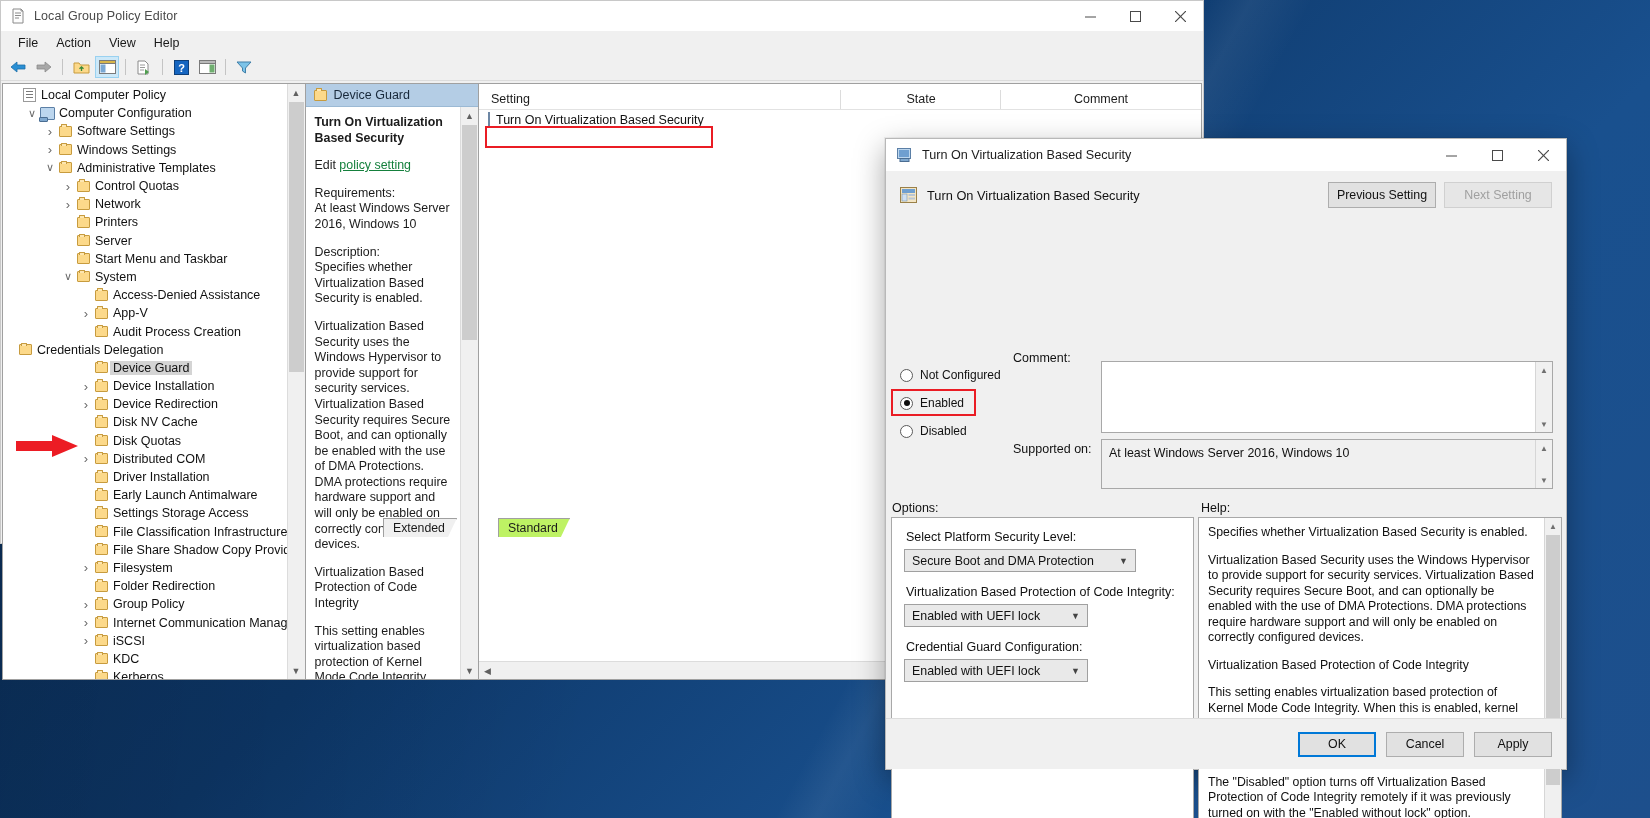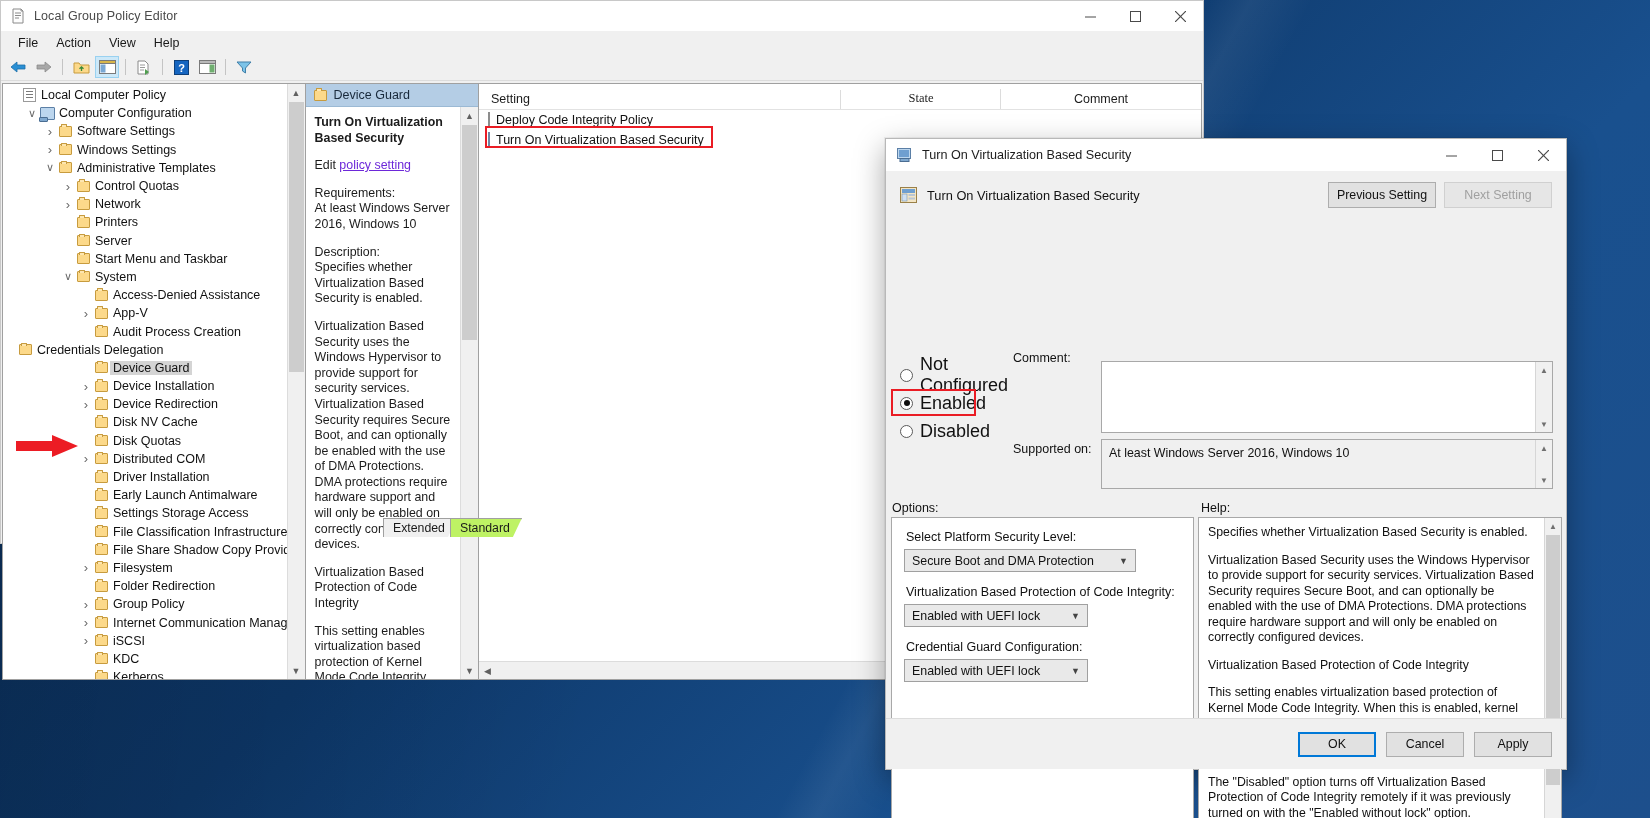--- a/index.html
+++ b/index.html
@@ -74,46 +74,46 @@
     border:1px solid #a0a0a0;border-left:none;box-sizing:border-box;height:597px;
   }
   .ext-head{
     height:22px;background:#b4cde5;border-bottom:1px solid #9bb9d4;display:flex;align-items:center;
     padding-left:8px;font-size:12.5px;color:#18293b;gap:7px;
   }
   .ext-scrollwrap{position:absolute;left:0;top:23px;right:0;bottom:0;display:flex;}
   .ext-text{flex:1;padding:8px 8px 0 9px;font-size:12.4px;line-height:15.6px;color:#1b1b1b;overflow:hidden;}
   .ext-text b{font-weight:bold;}
   .ext-text p{margin:0 0 12px 0;}
-  .ext-link{color:#6d28d9;text-decoration:underline;}
+  .ext-link{color:#15803d;text-decoration:underline;}
   .ext-vscroll{width:17px;background:#f0f0f0;border-left:1px solid #dcdcdc;position:relative;}
 
   
   .list-pane{flex:1;margin:1px 1px 0 0;background:#fff;border:1px solid #a0a0a0;border-left:none;box-sizing:border-box;position:relative;height:597px;}
   .list-headrow{height:25px;background:#fff;border-bottom:1px solid #e2e2e2;display:flex;align-items:flex-end;}
   .lh{font-size:12.5px;color:#1c1c1c;padding-bottom:3px;position:relative;}
   .lh .divider{position:absolute;right:0;top:-2px;bottom:0;width:1px;background:#dcdcdc;}
   .lh.setting{width:350px;padding-left:12px;}
-  .lh.state{width:160px;text-align:center;font-family:Liberation Serif, serif;}
+  .lh.state{width:160px;text-align:center;}
   .lh.comment{width:200px;text-align:center;}
   .srow{display:flex;align-items:center;height:20px;font-size:12.5px;color:#111;padding-left:9px;gap:6px;}
   .doc-ico{width:12px;height:14px;background:#fff;border:1px solid #8d8d8d;position:relative;box-sizing:border-box;}
   .doc-ico:after{content:"";position:absolute;left:2px;top:2px;right:2px;height:1px;background:#8a8a8a;box-shadow:0 3px 0 #8a8a8a,0 6px 0 #8a8a8a,0 9px 0 #8a8a8a;}
   .gear-doc{width:13px;height:14px;background:#e8eef6;border:1px solid #6d87a5;box-sizing:border-box;position:relative;}
   .gear-doc:after{content:"";position:absolute;inset:2px;background:
      repeating-linear-gradient(0deg,#4a7ab5 0 1px,transparent 1px 2px),
      repeating-linear-gradient(90deg,#4a7ab5 0 1px,transparent 1px 2px);}
   .hl-box{position:absolute;border:2px solid #ea1c24;box-sizing:border-box;z-index:30;}
 
   .list-hscroll{position:absolute;left:0;right:0;bottom:0;height:17px;background:#f0f0f0;border-top:1px solid #dcdcdc;display:flex;align-items:center;}
   .hs-arrow{width:17px;height:17px;display:flex;align-items:center;justify-content:center;color:#606060;font-size:9px;}
   .hs-track{flex:1;position:relative;}
 
   
-  .gp-tabs{position:absolute;left:382px;bottom:6px;height:19px;display:flex;align-items:flex-end;z-index:5;}
+  .gp-tabs{position:absolute;left:382px;bottom:6px;height:19px;display:flex;align-items:flex-end;z-index:5;gap:48px;}
   .gp-tab{
     font-size:12.3px;color:#1a1a1a;height:18px;line-height:18px;padding:0 11px 0 9px;
     border:1px solid #a0a0a0;border-bottom:none;background:#f0f0f0;position:relative;margin-right:-7px;
     -webkit-clip-path:polygon(0 0,100% 0,calc(100% - 9px) 100%,0 100%);
     clip-path:polygon(0 0,100% 0,calc(100% - 9px) 100%,0 100%);
   }
   .gp-tab.active{background:#bef264;z-index:2;}
 
   
   .dlg{
@@ -132,21 +132,21 @@
   .dlg-headrow .h-txt{font-size:12.8px;color:#111;flex:1;}
   .btn{
     font-family:"Liberation Sans", sans-serif;font-size:12.4px;color:#111;
     background:#e1e1e1;border:1px solid #adadad;height:26px;min-width:108px;
     display:inline-flex;align-items:center;justify-content:center;box-sizing:border-box;
   }
   .btn.disabled{color:#a0a0a0;background:#e6e6e6;border-color:#d0d0d0;}
   .btn.default{background:#e1e1e1;border:2px solid #0078d7;}
 
   .radio-col{position:absolute;left:14px;top:222px;width:110px;}
-  .rrow{display:flex;align-items:center;height:28px;font-size:18px;color:#111;gap:7px;}
+  .rrow{display:flex;align-items:center;height:28px;font-size:12px;color:#111;gap:7px;}
   .radio{width:13px;height:13px;border-radius:50%;border:1px solid #5a5a5a;background:#fff;box-sizing:border-box;position:relative;flex:0 0 13px;}
   .radio.on:after{content:"";position:absolute;left:2.5px;top:2.5px;width:6px;height:6px;border-radius:50%;background:#0f0f0f;}
 
   .lbl{font-size:12.5px;color:#111;}
   .field{background:#fff;border:1px solid #a8a8a8;box-sizing:border-box;position:relative;}
   .field.readonly{background:#f0f0f0;}
   .fld-text{padding:5px 7px;font-size:12.4px;color:#111;line-height:16px;}
   .fld-scroll{position:absolute;right:0;top:0;bottom:0;width:16px;background:#f0f0f0;border-left:1px solid #d6d6d6;}
   .fs-arrow{height:16px;display:flex;align-items:center;justify-content:center;color:#707070;font-size:8px;}
 
@@ -543,24 +543,20 @@
         </div>
         <div class="lh state">
           <span>State</span>
           <span class="divider"></span>
         </div>
         <div class="lh comment">
           <span>Comment</span>
         </div>
       </div>
       <div id="settings-rows">
-          <div class="srow">
-            <span><span class="doc-ico"></span></span>
-            <span>Deploy Code Integrity Policy</span>
-          </div>
           <div class="srow">
             <span><span class="gear-doc"></span></span>
             <span>Turn On Virtualization Based Security</span>
           </div>
         </div>
       <div class="hl-box" style="left:6px;top:42px;width:228px;height:22px;"></div>
 
       <div class="list-hscroll">
         <div class="hs-arrow">◀</div>
         <div class="hs-track"></div>

